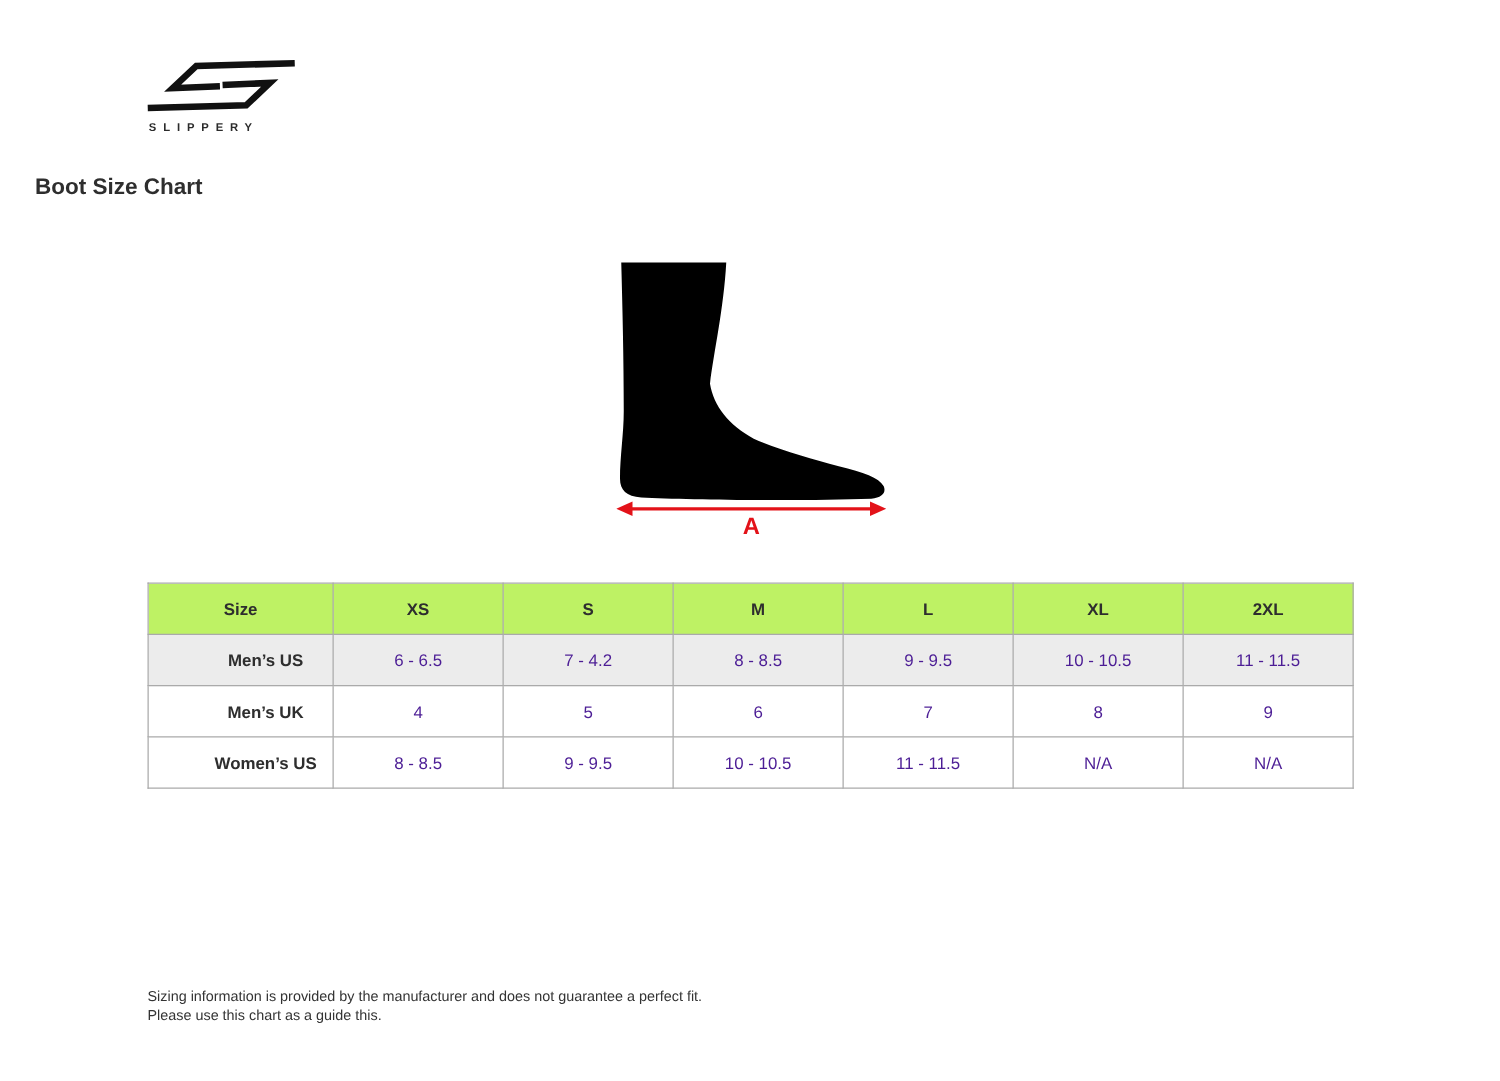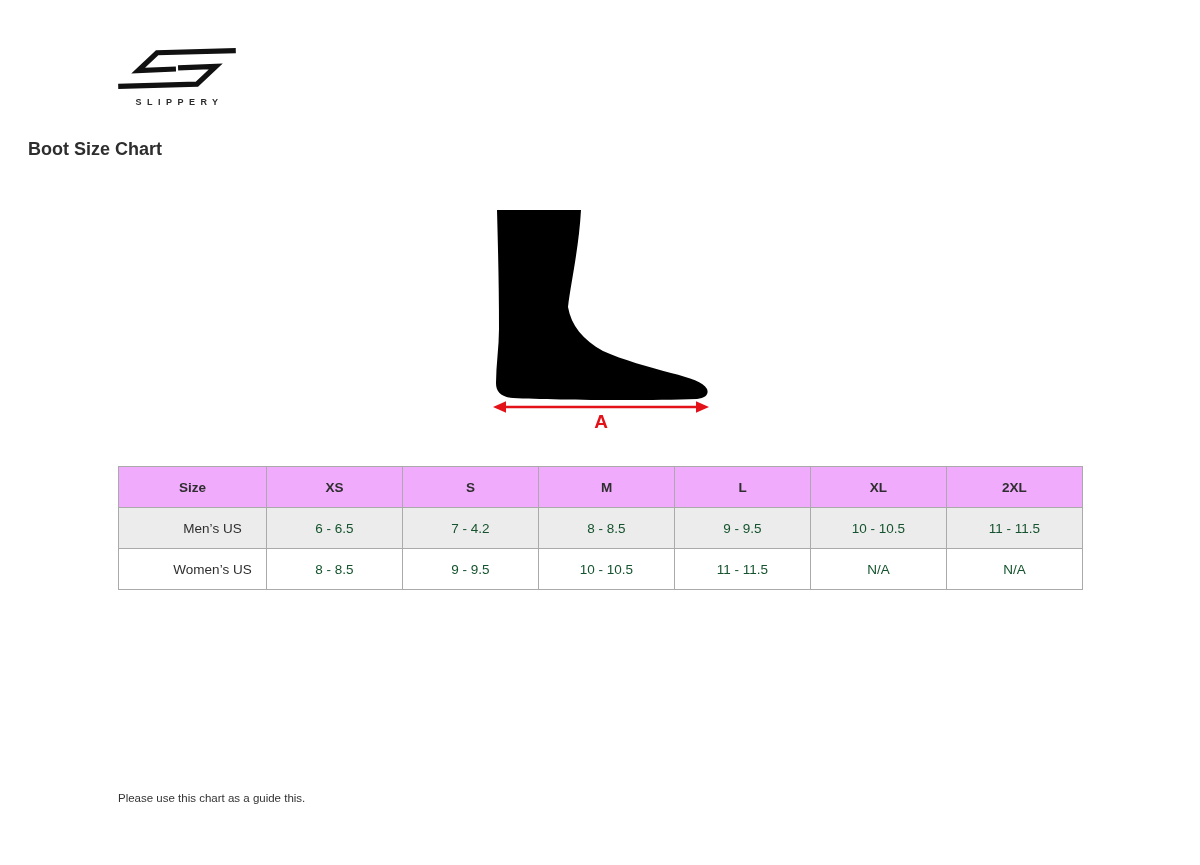--- a/index.html
+++ b/index.html
@@ -10,21 +10,20 @@
     height: 865px;
     font-family: "Liberation Sans", sans-serif;
     position: relative;
     overflow: hidden;
   }
   .logo {
     position: absolute;
     top: 46px;
     left: 114px;
     width: 126px;
-    text-align: center;
   }
   .logo svg { display: block; }
   .brand-name {
     margin-top: 5px;
     font-size: 9px;
     font-weight: bold;
     letter-spacing: 5.5px;
     color: #2b2b2b;
     text-indent: 5px;
     white-space: nowrap;
@@ -65,32 +64,32 @@
     left: 118px;
     border-collapse: collapse;
     table-layout: fixed;
   }
   table.size-chart th, table.size-chart td {
     border: 1px solid #aaaaaa;
     height: 40px;
     text-align: center;
     vertical-align: middle;
     font-size: 13.5px;
-    color: #14532d;
+    color: #4c1d95;
     padding: 0 4px;
   }
   table.size-chart col.label-col { width: 148px; }
   table.size-chart col.val-col { width: 136px; }
   table.size-chart thead th {
-    background: #f0abfc;
+    background: #bef264;
     font-weight: bold;
     color: #2e2e2e;
   }
   table.size-chart tbody th {
-    font-weight: normal;
+    font-weight: bold;
     color: #2e2e2e;
     padding-left: 44px;
   }
   table.size-chart tbody tr.alt th,
   table.size-chart tbody tr.alt td {
     background: #ececec;
   }
   .footer-note {
     position: absolute;
     top: 791px;
@@ -163,26 +162,36 @@
     <tr class="alt">
       <th>Men’s US</th>
       <td>6 - 6.5</td>
       <td>7 - 4.2</td>
       <td>8 - 8.5</td>
       <td>9 - 9.5</td>
       <td>10 - 10.5</td>
       <td>11 - 11.5</td>
     </tr>
     <tr>
+      <th>Men’s UK</th>
+      <td>4</td>
+      <td>5</td>
+      <td>6</td>
+      <td>7</td>
+      <td>8</td>
+      <td>9</td>
+    </tr>
+    <tr>
       <th>Women’s US</th>
       <td>8 - 8.5</td>
       <td>9 - 9.5</td>
       <td>10 - 10.5</td>
       <td>11 - 11.5</td>
       <td>N/A</td>
       <td>N/A</td>
     </tr>
   </tbody>
 </table>
 
 <div class="footer-note">
+  <div>Sizing information is provided by the manufacturer and does not guarantee a perfect fit.</div>
   <div>Please use this chart as a guide this.</div>
 </div>
 
 </body></html>

